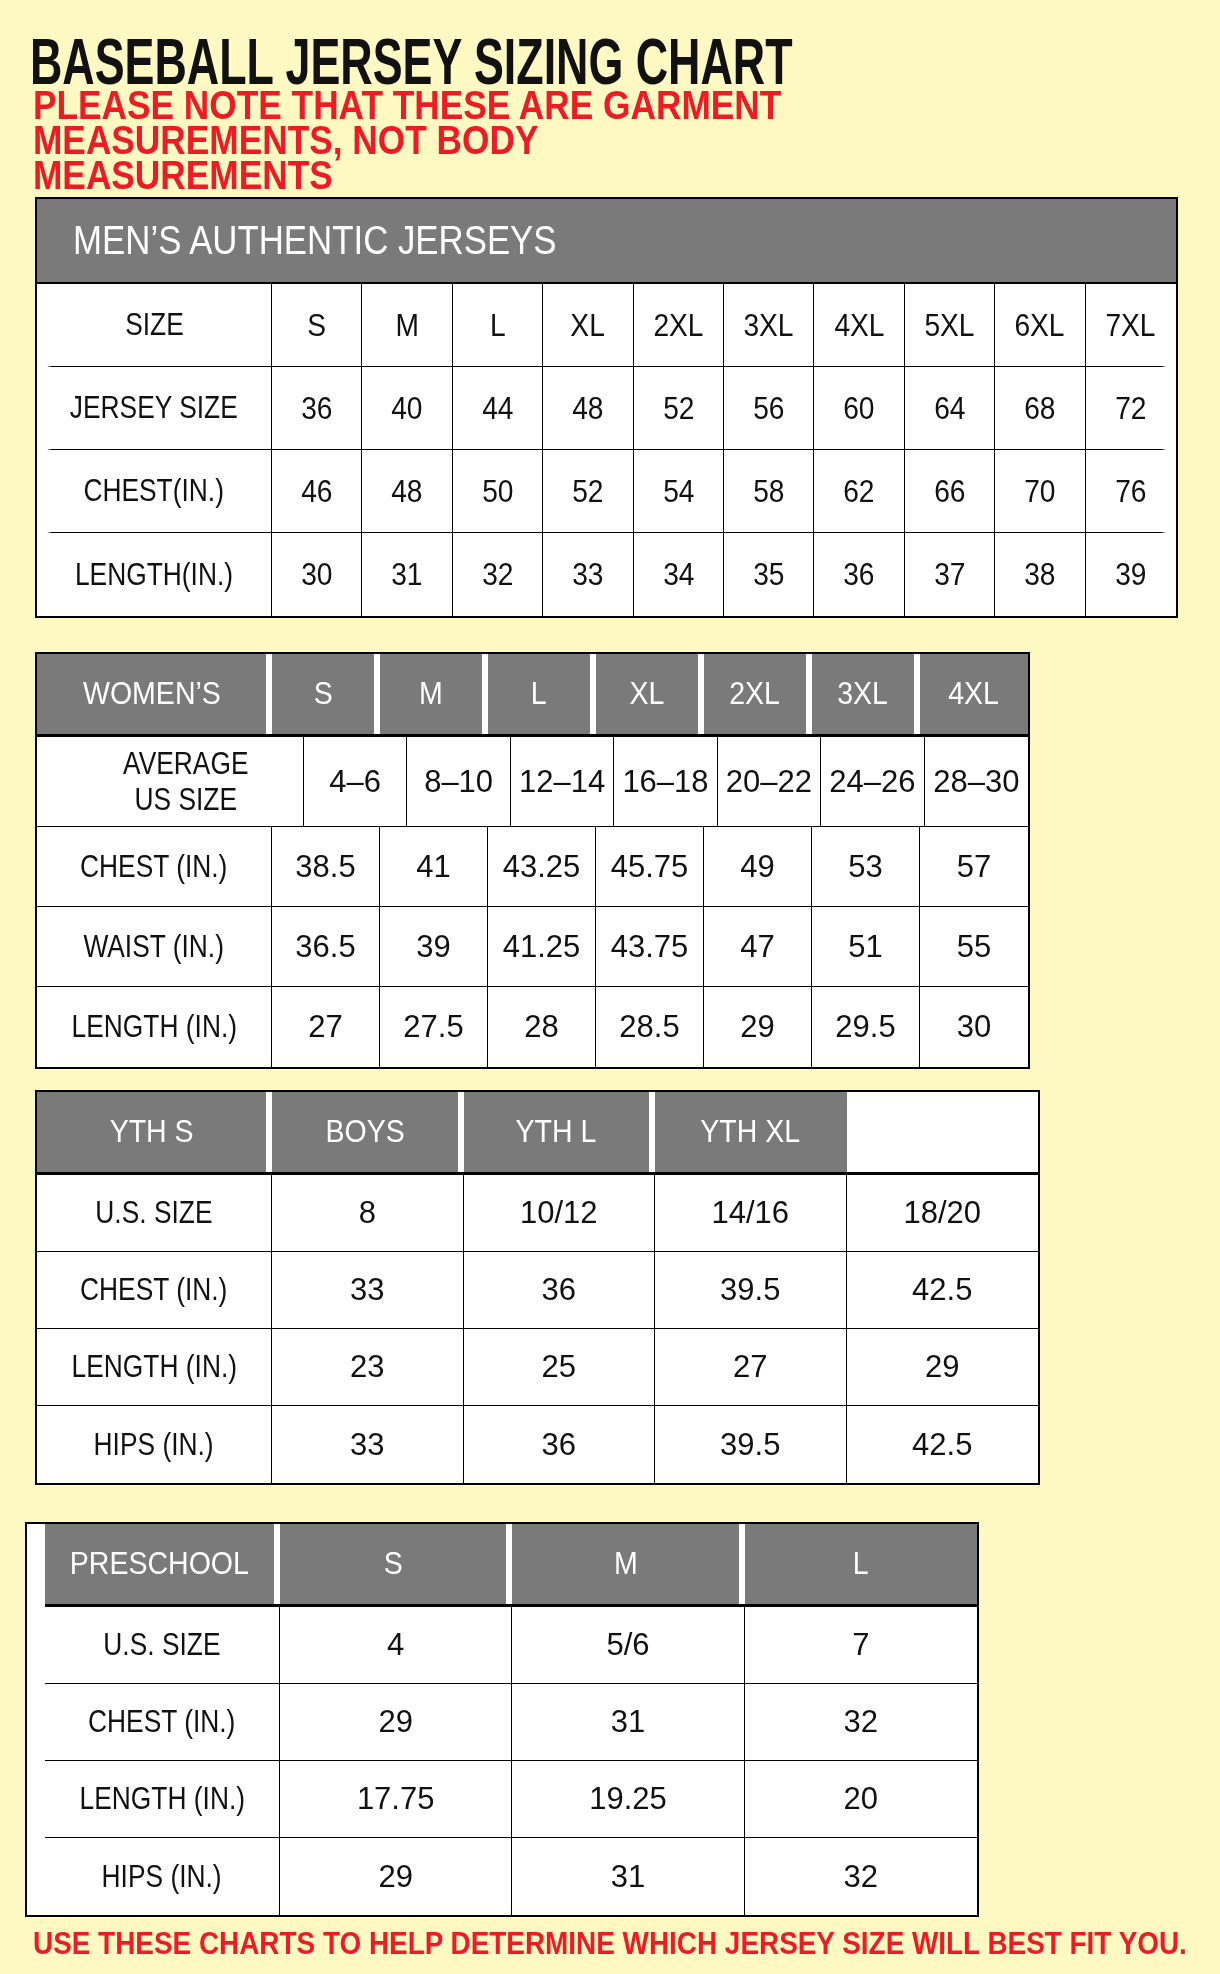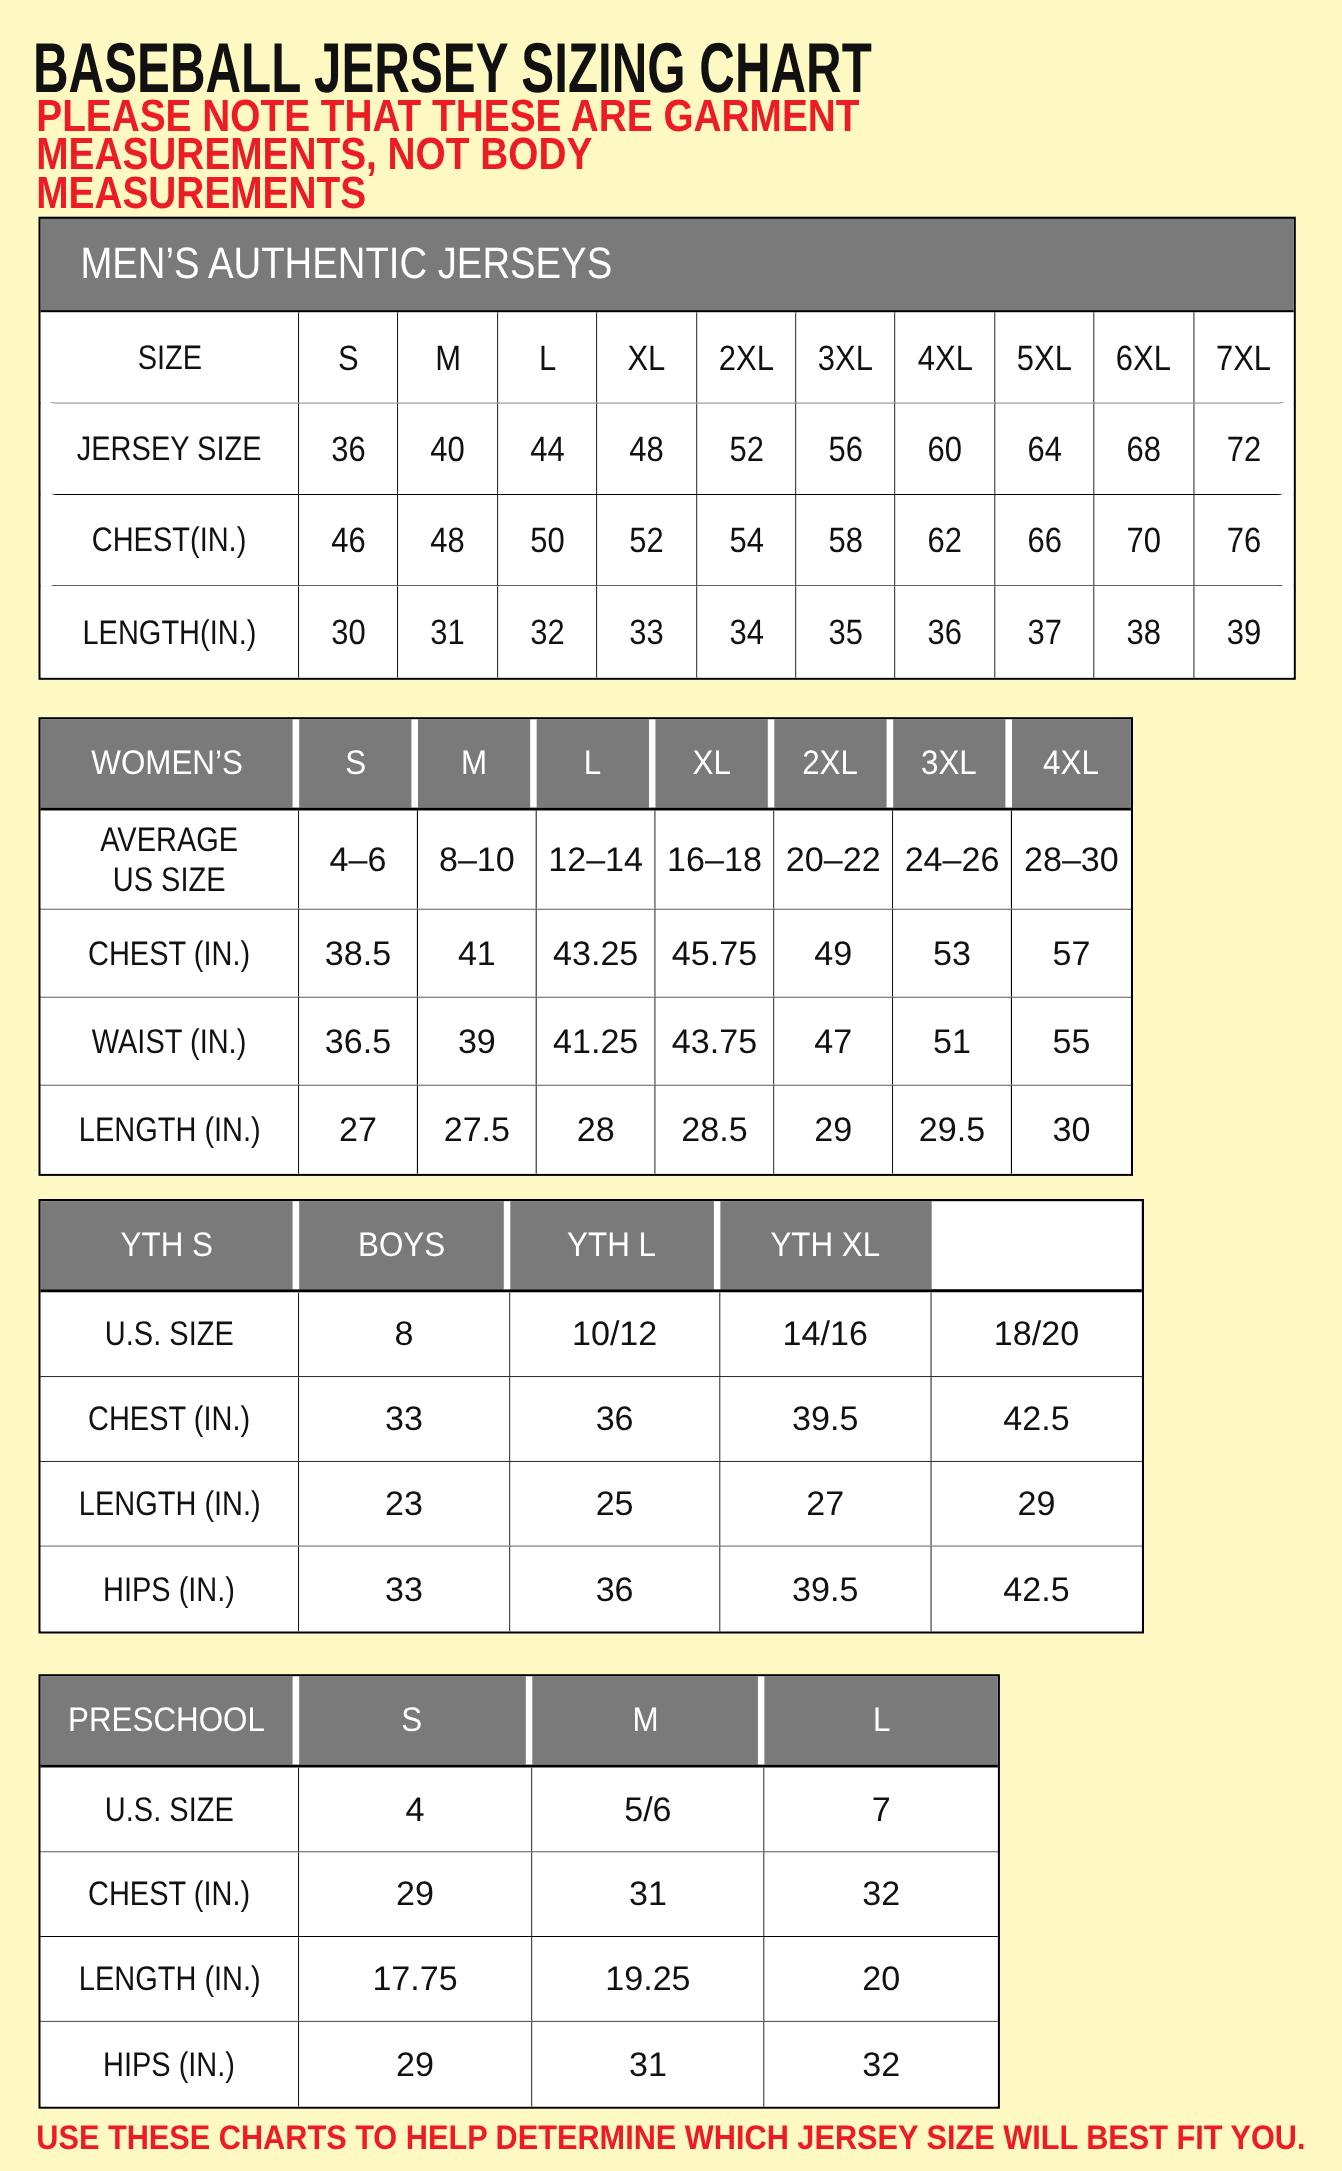--- a/index.html
+++ b/index.html
@@ -20,21 +20,21 @@
         line-height:35px;}
   .note span{display:inline-block;transform:scaleX(.86);transform-origin:left top;white-space:pre-line;}
   .footer{position:absolute;left:33px;top:1926px;color:var(--red);font-size:31px;font-weight:700;}
   .footer span{display:inline-block;transform:scaleX(.90);transform-origin:left top;white-space:nowrap;}
 
   
   .table{position:absolute;border:2px solid #000;background:#fff;}
   .t-mens{left:35px;top:197px;width:1143px;}
   .t-womens{left:35px;top:652px;width:995px;}
   .t-boys{left:35px;top:1090px;width:1005px;}
-  .t-preschool{left:35px;top:1522px;width:874px;}
+  .t-preschool{left:25px;top:1522px;width:954px;padding-left:18px;}
 
   .banner{height:85px;background:var(--gray);border-bottom:2px solid #000;
           display:flex;align-items:center;}
   .banner span{color:#fff;font-size:40px;font-weight:400;display:inline-block;
                transform:scaleX(.87);white-space:nowrap;}
 
   .thead{display:grid;border-bottom:3px solid #000;}
   .hcell{background:var(--gray);display:flex;align-items:center;justify-content:center;
          border-right:6px solid #fff;}
   .hcell:last-child{border-right:none;}
@@ -47,21 +47,21 @@
   .cell:last-child{border-right:none;}
   .cell span{font-size:31px;display:inline-block;text-align:center;white-space:pre-line;}
   .cell.label span{transform:scaleX(.85);font-size:31px;line-height:36px;}
   .t-mens .cell.val span{transform:scaleX(.88);font-size:32px;}
 
   
   .t-mens .row{grid-template-columns:235px repeat(10,1fr);height:83px;border-radius:15px;}
   .t-womens .thead,.t-womens .row{grid-template-columns:235px repeat(7,1fr);}
   .t-womens .thead{height:83px;}
   .t-womens .row{height:80px;}
-  .t-womens .tbody .row:first-child{height:90px;}
+  .t-womens .tbody .row:first-child{height:90px;padding-left:32px;}
   .t-boys .thead,.t-boys .row{grid-template-columns:235px repeat(4,1fr);}
   .t-boys .thead{height:83px;}
   .t-boys .row{height:77px;}
   .t-preschool .thead,.t-preschool .row{grid-template-columns:235px repeat(3,1fr);}
   .t-preschool .thead{height:83px;}
   .t-preschool .row{height:77px;}
 </style>
 </head>
 <body>
 

